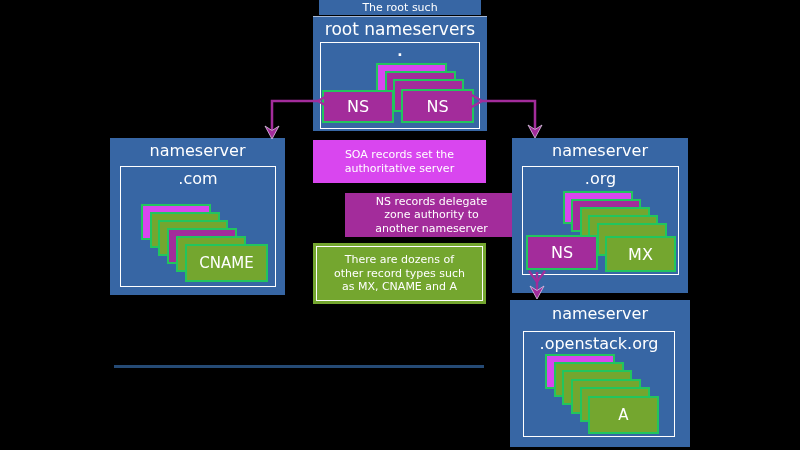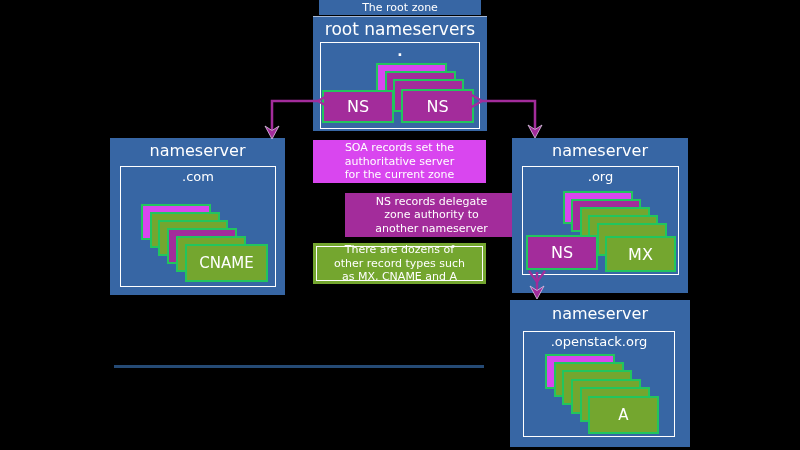--- a/index.html
+++ b/index.html
@@ -3,21 +3,21 @@
 <meta charset="utf-8">
 <style>
   html,body{margin:0;padding:0;background:#000;}
   .canvas{
     position:relative;width:800px;height:450px;background:#000;overflow:hidden;
     font-family:"DejaVu Sans","Liberation Sans",sans-serif;color:#fff;
   }
   .abs{position:absolute;}
   .bluebox{position:absolute;background:#3766a4;box-sizing:border-box;}
   .box-title{position:absolute;top:3px;left:0;width:100%;text-align:center;font-size:16px;}
-  .zone-label{position:absolute;top:2px;left:0;width:100%;text-align:center;font-size:13px;}
+  .zone-label{position:absolute;top:2px;left:0;width:100%;text-align:center;font-size:16px;}
   .inner{position:absolute;border:1.5px solid #fff;box-sizing:border-box;background:#3766a4;}
   .stack{position:absolute;}
   .card,.record{position:absolute;border:2px solid #22c55e;box-sizing:border-box;}
   .record{display:flex;align-items:center;justify-content:center;font-size:16px;}
   [data-color="teal"]{background:#d946ef;}
   [data-color="green"]{background:#74a62f;}
   [data-color="magenta"]{background:#a32c9b;}
 
   
   #root-strip{left:319px;top:0;width:162px;height:15px;display:flex;align-items:center;justify-content:center;font-size:11px;}
@@ -31,21 +31,21 @@
   #root-stack .card:nth-child(2){left:9px;top:8px;}
   #root-stack .card:nth-child(3){left:17px;top:16px;}
   #root-ns-left{left:1px;top:47px;width:72px;height:33px;}
   #root-ns-right{left:80px;top:46px;width:73px;height:34px;}
 
   
   .legend{position:absolute;left:313px;width:173px;display:flex;flex-direction:column;align-items:center;justify-content:center;
           font-size:11px;line-height:13.5px;text-align:center;}
   #legend-soa{top:140px;height:43px;}
   #legend-ns{top:193px;height:44px;margin-left:32px;}
-  #legend-other{top:243px;height:41px;}
+  #legend-other{top:243px;height:61px;}
   #legend-other .legend-border{position:absolute;inset:3px;border:1.5px solid #fff;pointer-events:none;}
 
   
   #com-box{left:110px;top:138px;width:175px;height:157px;}
   #com-inner{left:10px;top:28px;width:156px;height:121px;}
   #com-stack{left:20px;top:37px;}
   #com-stack .card{width:70px;height:36px;}
   #com-stack .card:nth-child(1){left:0;top:0;}
   #com-stack .card:nth-child(2){left:9px;top:8px;}
   #com-stack .card:nth-child(3){left:17px;top:16px;}
@@ -81,40 +81,39 @@
 
   #divider{left:114px;top:365px;width:370px;height:3px;background:#254a75;}
 
   #arrows{position:absolute;left:0;top:0;width:800px;height:450px;z-index:10;pointer-events:none;}
 </style>
 </head>
 <body>
 
 <div class="canvas">
 
-  <div id="root-strip" class="bluebox">The root zone</div>
+  <div id="root-strip" class="bluebox">The root such</div>
 
   <div id="root-box" class="bluebox">
     <div class="box-title">root nameservers</div>
     <div id="root-inner" class="inner">
       <div id="root-dot">.</div>
       <div id="root-stack" class="stack">
         <div class="card" data-color="teal"></div>
         <div class="card" data-color="magenta"></div>
         <div class="card" data-color="magenta"></div>
       </div>
       <div id="root-ns-left" class="record" data-color="magenta">NS</div>
       <div id="root-ns-right" class="record" data-color="magenta">NS</div>
     </div>
   </div>
 
   <div id="legend-soa" class="legend" data-color="teal">
     <div>SOA records set the</div>
     <div>authoritative server</div>
-    <div>for the current zone</div>
   </div>
 
   <div id="legend-ns" class="legend" data-color="magenta">
     <div>NS records delegate</div>
     <div>zone authority to</div>
     <div>another nameserver</div>
   </div>
 
   <div id="legend-other" class="legend" data-color="green">
     <div class="legend-border"></div>

